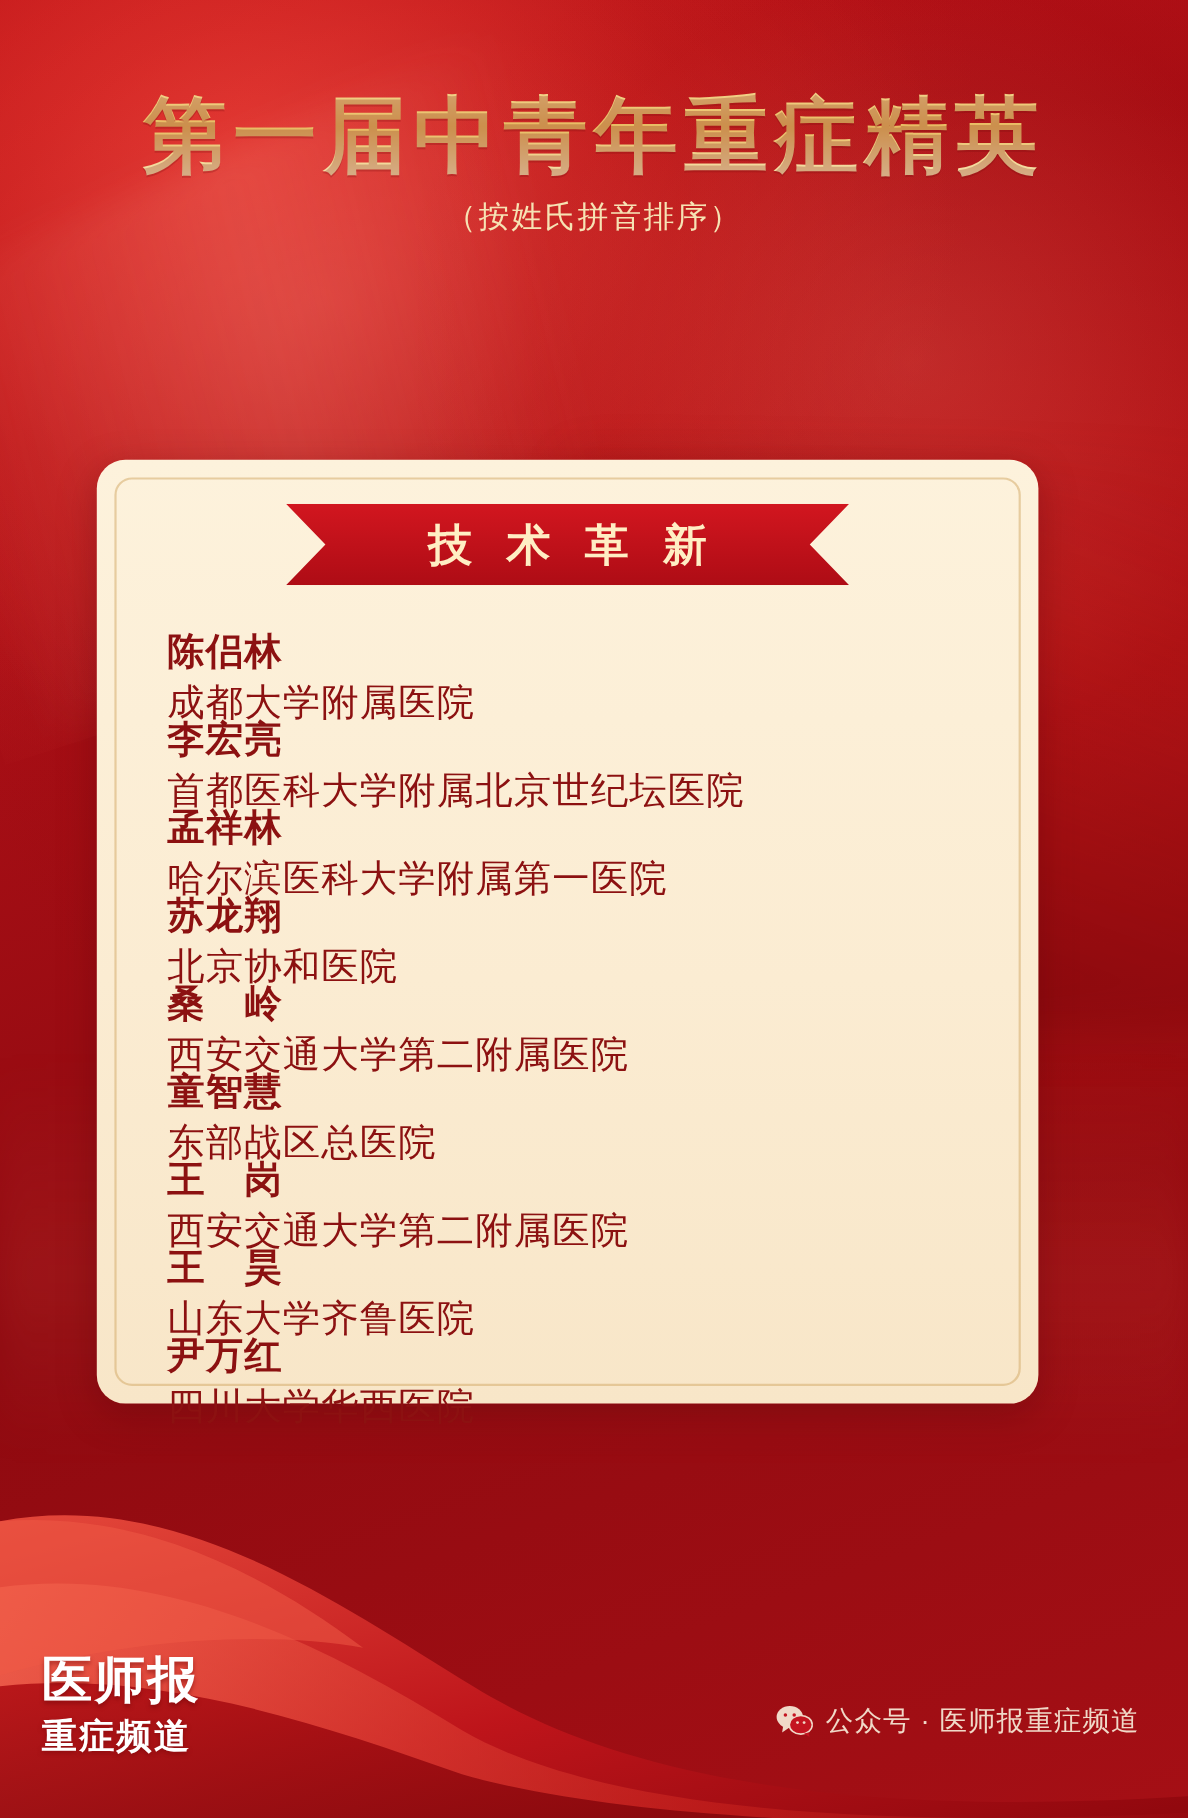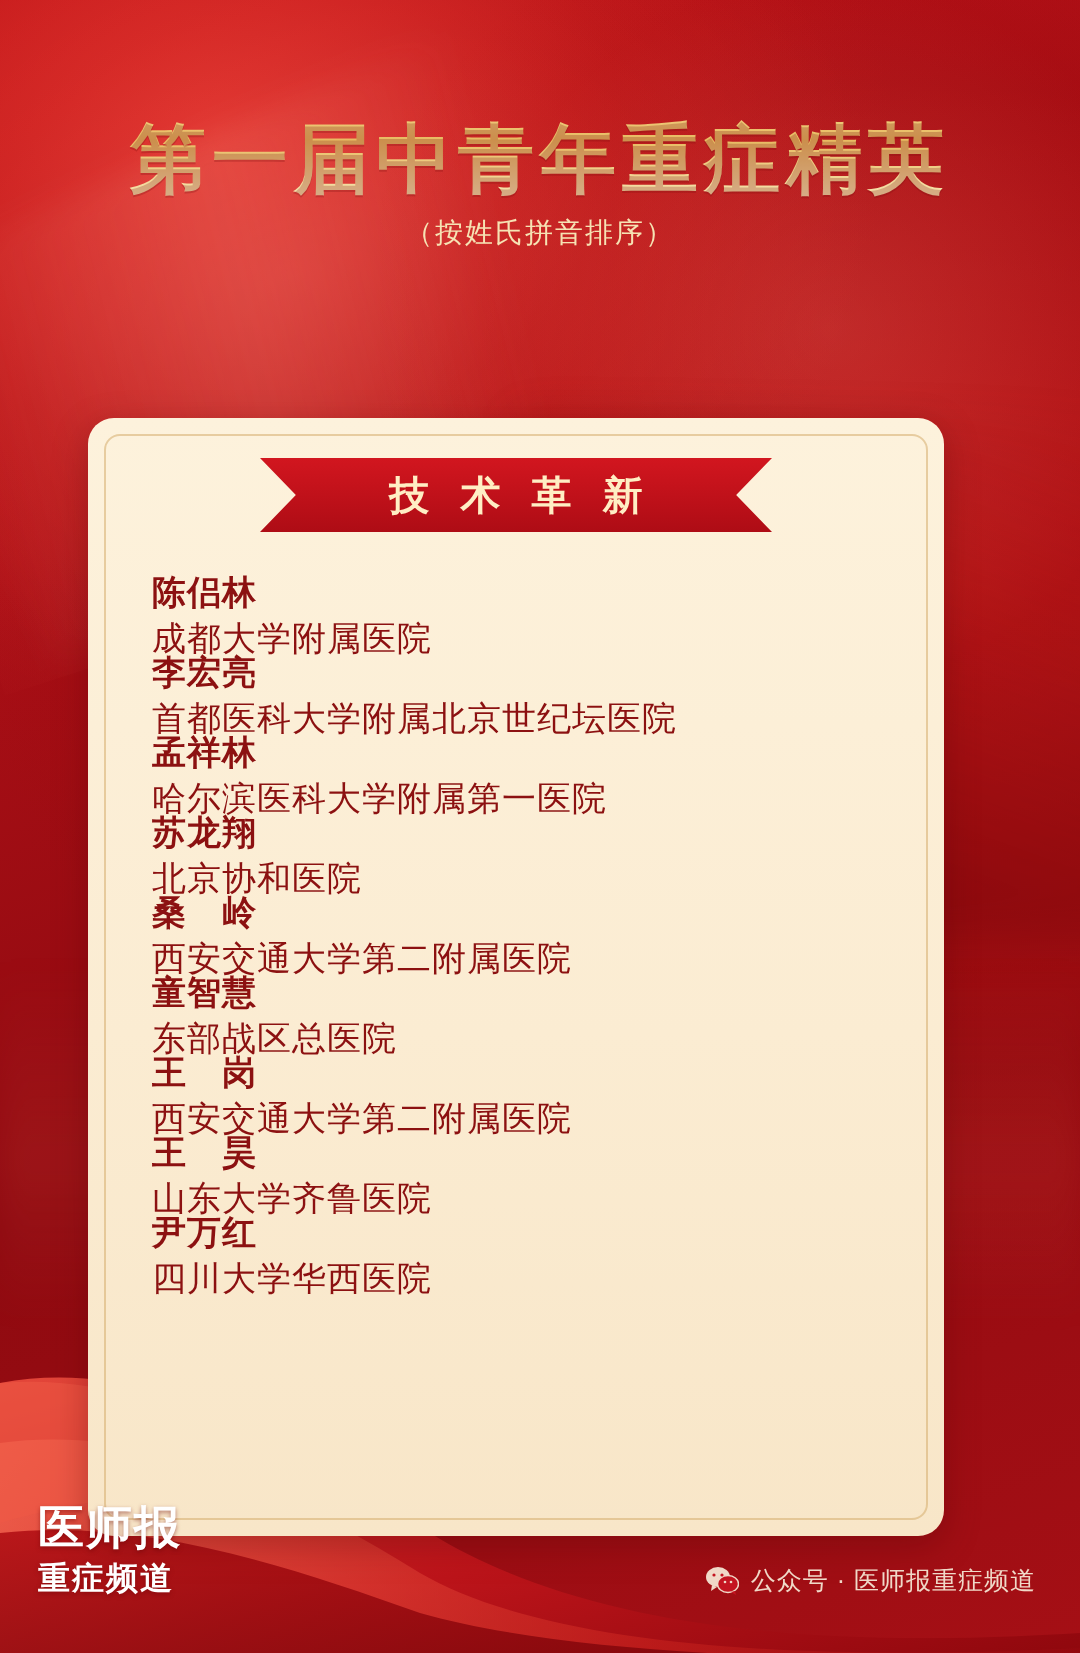--- a/index.html
+++ b/index.html
@@ -73,21 +73,21 @@
   
   .header {
     position: absolute;
     top: 0;
     left: 0;
     width: 1080px;
     text-align: center;
   }
   .main-title {
     margin: 0;
-    padding-top: 118px;
+    padding-top: 82px;
     font-size: 76px;
     line-height: 1.08;
     letter-spacing: 6px;
     font-weight: bold;
     font-family: "DejaVu Sans", "Liberation Sans", sans-serif;
     background: linear-gradient(180deg, #fdf3cd 0%, #f6dd9a 42%, #e8bb62 70%, #f7e6b4 100%);
     -webkit-background-clip: text;
     background-clip: text;
     color: transparent;
     -webkit-text-fill-color: transparent;
@@ -100,21 +100,21 @@
     color: #f6e3b4;
     font-weight: normal;
   }
 
   
   .card {
     position: absolute;
     left: 88px;
     top: 418px;
     width: 856px;
-    height: 1118px;
+    height: 858px;
     background: linear-gradient(180deg, #fdf2dc 0%, #fbecd2 55%, #f8e6c8 100%);
     border-radius: 26px;
     box-shadow: 0 10px 34px rgba(90, 5, 8, 0.35);
   }
   .card-inner-border {
     position: absolute;
     left: 16px;
     top: 16px;
     right: 16px;
     bottom: 16px;
@@ -199,21 +199,21 @@
     font-size: 32px;
     font-weight: bold;
     letter-spacing: 2px;
     color: #ffffff;
     text-shadow: 0 2px 4px rgba(110, 5, 8, 0.5);
   }
 
   .wechat {
     position: absolute;
     right: 44px;
-    bottom: 56px;
+    bottom: 72px;
     display: flex;
     align-items: center;
     gap: 12px;
   }
   .wechat-icon {
     width: 34px;
     height: 30px;
     position: relative;
   }
   .wechat-text {

